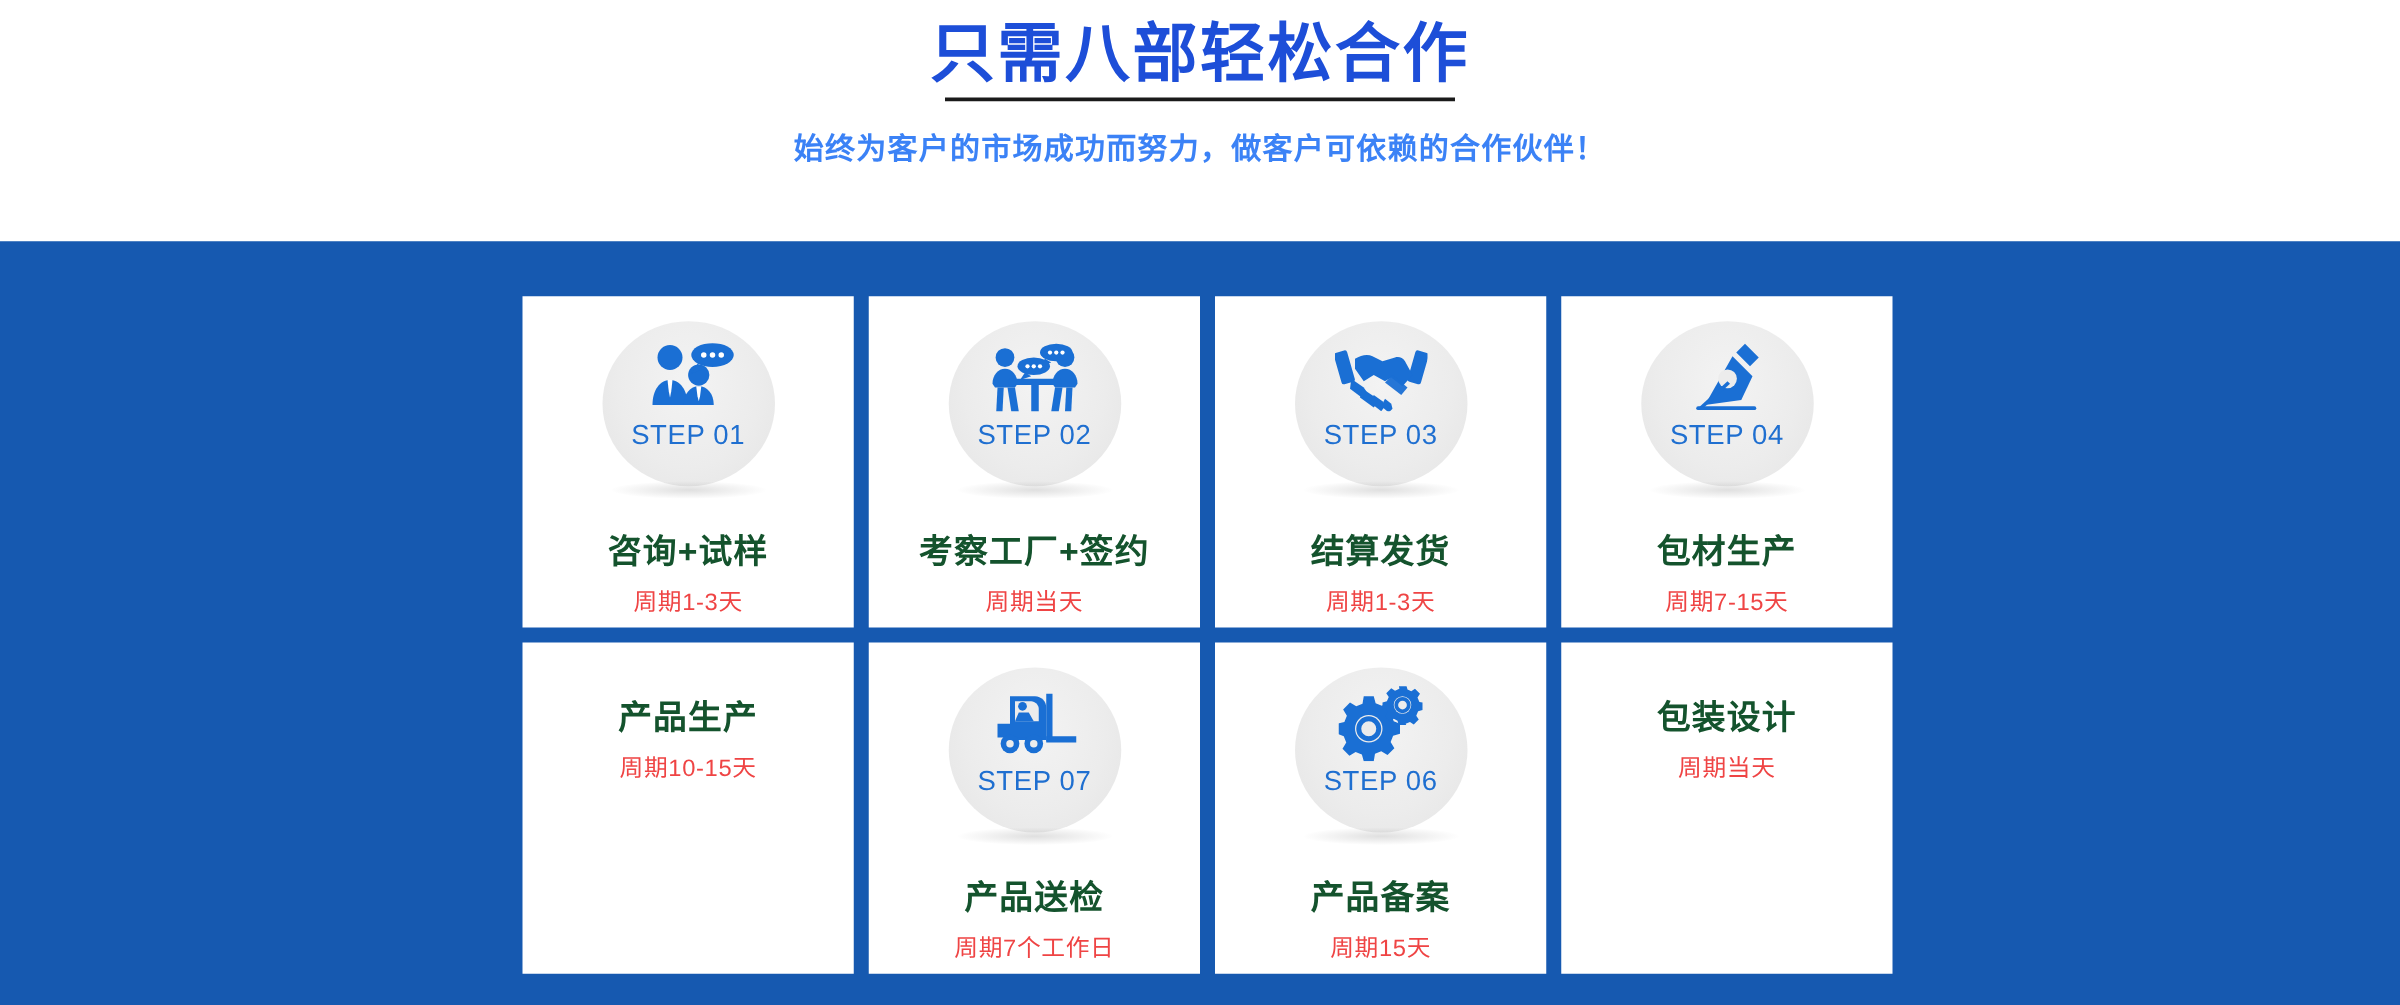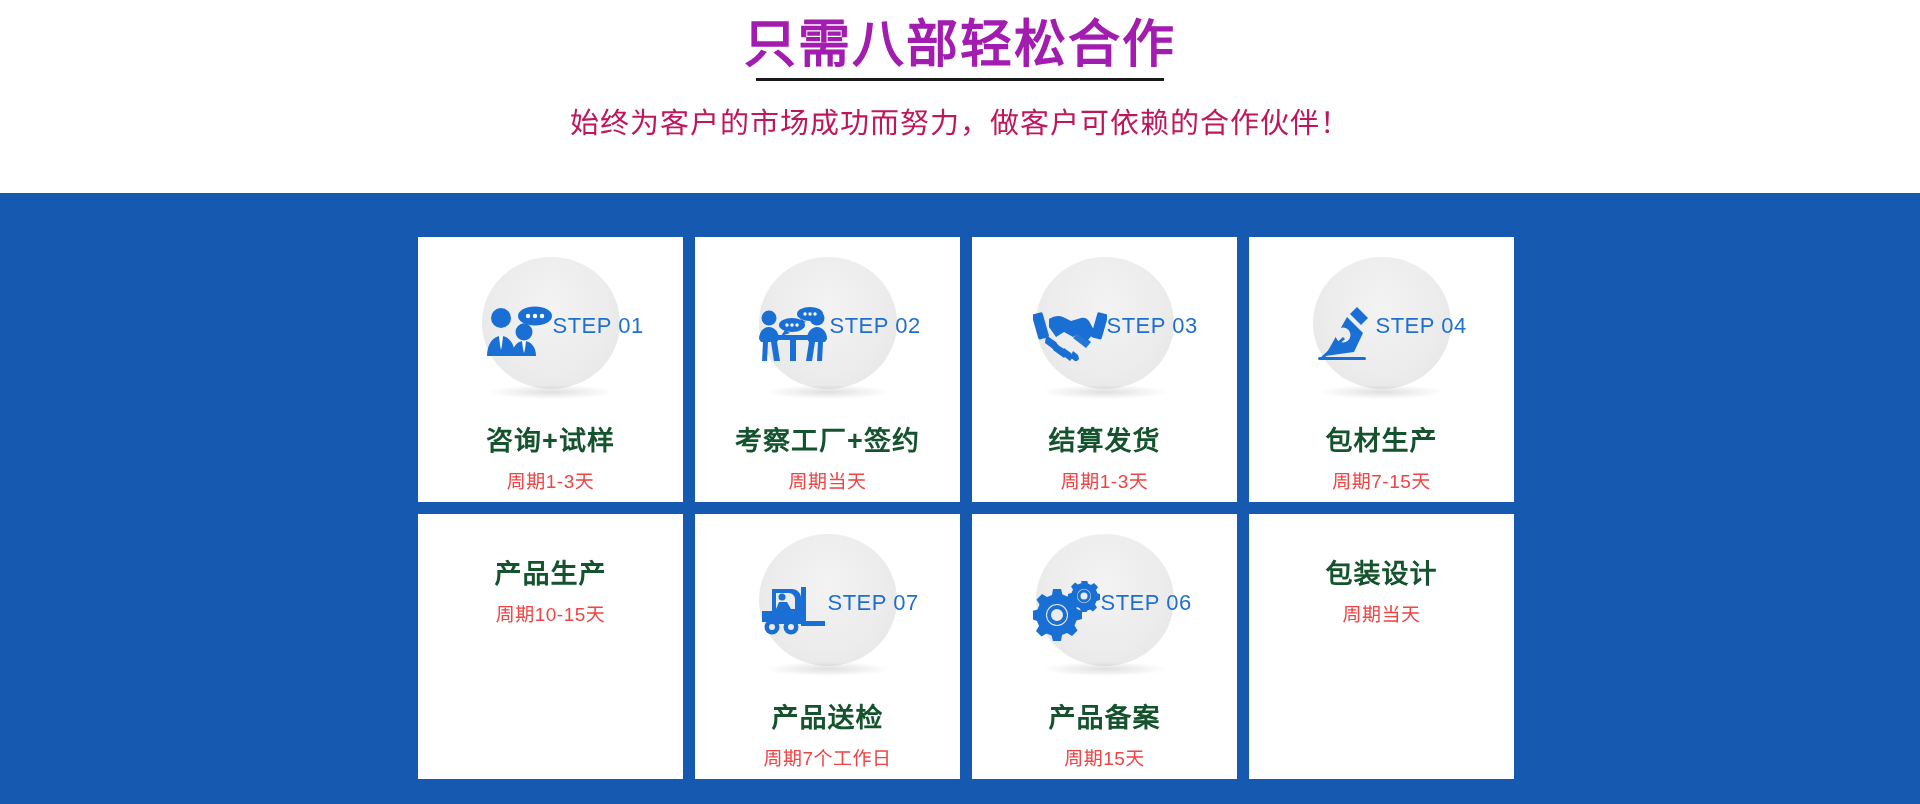--- a/index.html
+++ b/index.html
@@ -35,39 +35,39 @@
   }
 
   .header-title {
     display: inline-block;
     position: relative;
     margin-top: 14px;
     font-size: 52px;
     font-weight: bold;
     letter-spacing: 2px;
     line-height: 1.18;
-    color: #a21caf;
+    color: #1d4ed8;
     white-space: nowrap;
   }
 
   .header-title-rule {
     position: absolute;
     left: 12px;
     right: 12px;
     bottom: -6px;
     height: 3px;
     background: #1a1a1a;
   }
 
   .header-subtitle {
     margin-top: 24px;
-    font-size: 29px;
-    font-weight: normal;
+    font-size: 24px;
+    font-weight: bold;
     letter-spacing: 1px;
-    color: #be185d;
+    color: #3b82f6;
     white-space: nowrap;
   }
 
   
   .band {
     position: absolute;
     top: 193px;
     left: 0;
     width: 1920px;
     height: 611px;
@@ -94,21 +94,21 @@
     align-items: center;
     padding-top: 16px;
     overflow: hidden;
   }
 
   .badge {
     position: relative;
     width: 144px;
     height: 144px;
     display: flex;
-    flex-direction: row;
+    flex-direction: column;
     align-items: center;
     justify-content: flex-start;
   }
 
   .badge-disc {
     position: absolute;
     left: 50%;
     top: 4px;
     transform: translateX(-50%);
     width: 138px;

